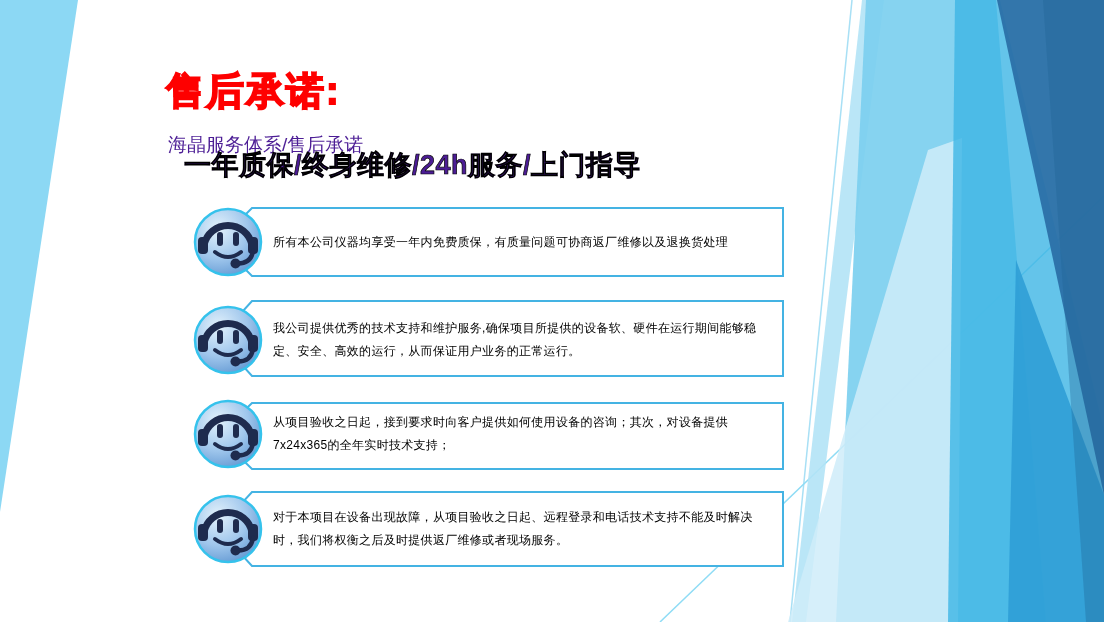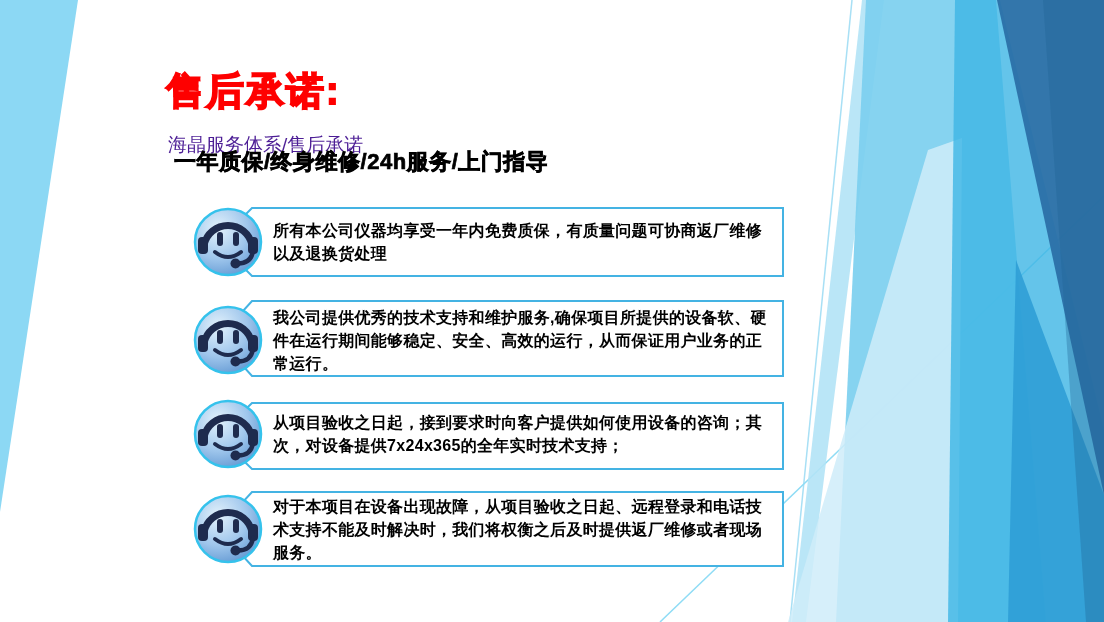--- a/index.html
+++ b/index.html
@@ -13,35 +13,35 @@
     position:absolute; left:166px; top:66px;
     font-size:38px; font-weight:900; color:#FE0000;
     -webkit-text-stroke:1.8px #FE0000; letter-spacing:2px;
     white-space:nowrap;
   }
   .subtitle {
     position:absolute; left:168px; top:132px;
     font-size:19px; color:#4c1d95; white-space:nowrap;text-align:center;
   }
   .heading {
-    position:absolute; left:174px; top:147px;
-    font-size:22px; font-weight:900; color:#000000;
+    position:absolute; left:184px; top:147px;
+    font-size:27px; font-weight:900; color:#4c1d95;
     -webkit-text-stroke:0.7px #000; letter-spacing:0.5px; white-space:nowrap;
   }
 
   .callout { position:absolute; left:193px; width:592px; }
   .callout .outline { position:absolute; left:0; top:0; }
   .callout .icon {
     position:absolute; left:0; top:50%; margin-top:-35px;
     width:70px; height:70px; display:block;
   }
   .callout .text {
     position:absolute; left:80px; right:10px; top:0; bottom:0;
     display:flex; align-items:center;
-    font-size:16px; line-height:23px; color:#000; letter-spacing:0.3px;font-weight:bold;
+    font-size:12px; line-height:23px; color:#000; letter-spacing:0.3px;
   }
 </style>
 </head>
 <body>
 
 <div class="stage">
 
   <svg class="bg" viewBox="0 0 1104 622" aria-hidden="true">
 
     <polygon points="0,0 78,0 0,512" fill="#8CD8F4"></polygon>

